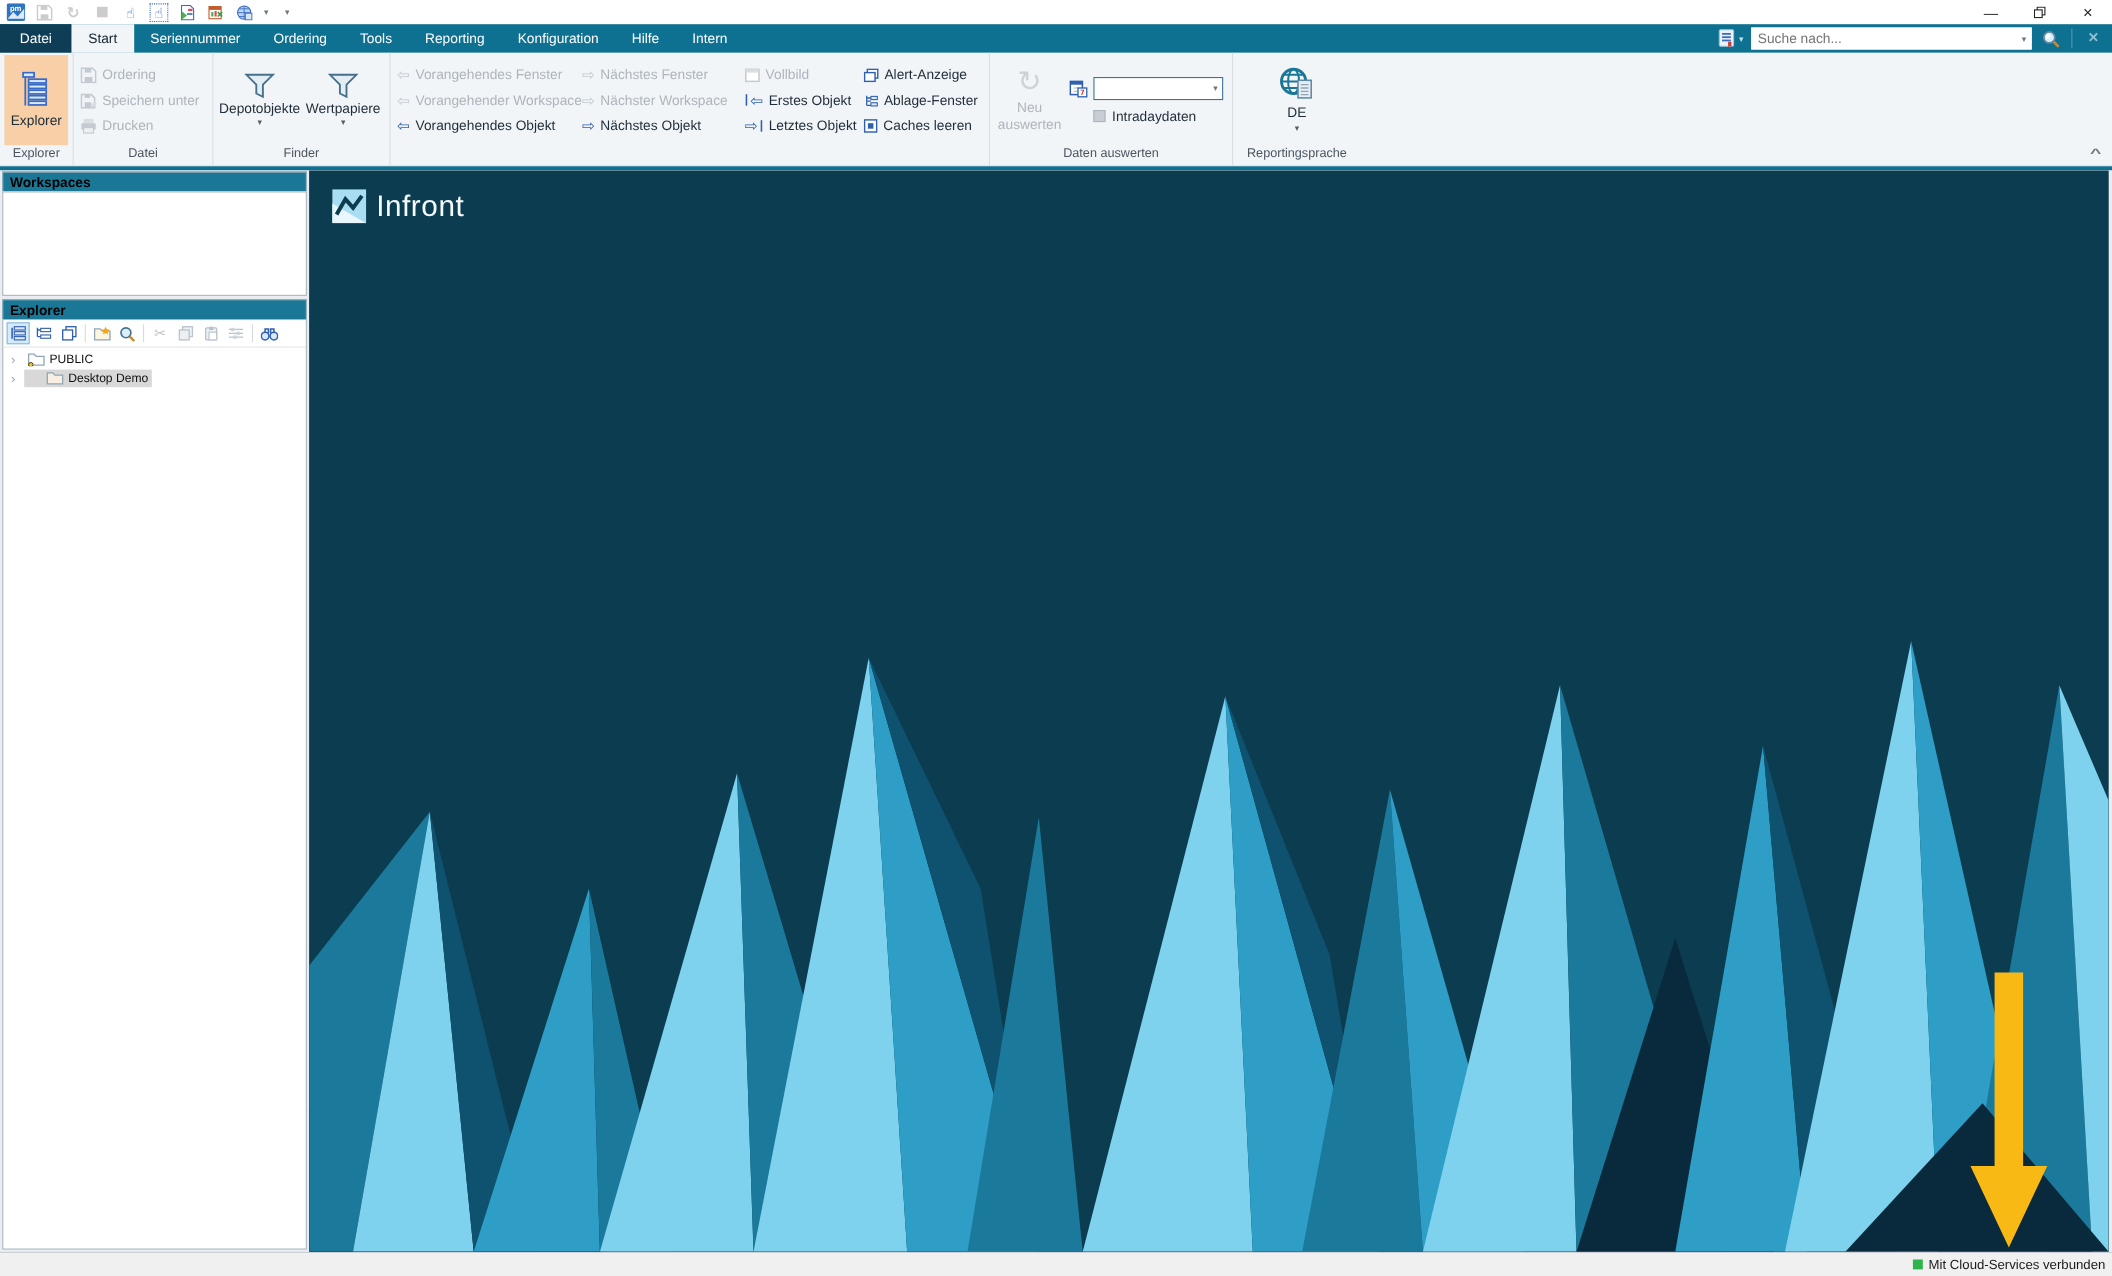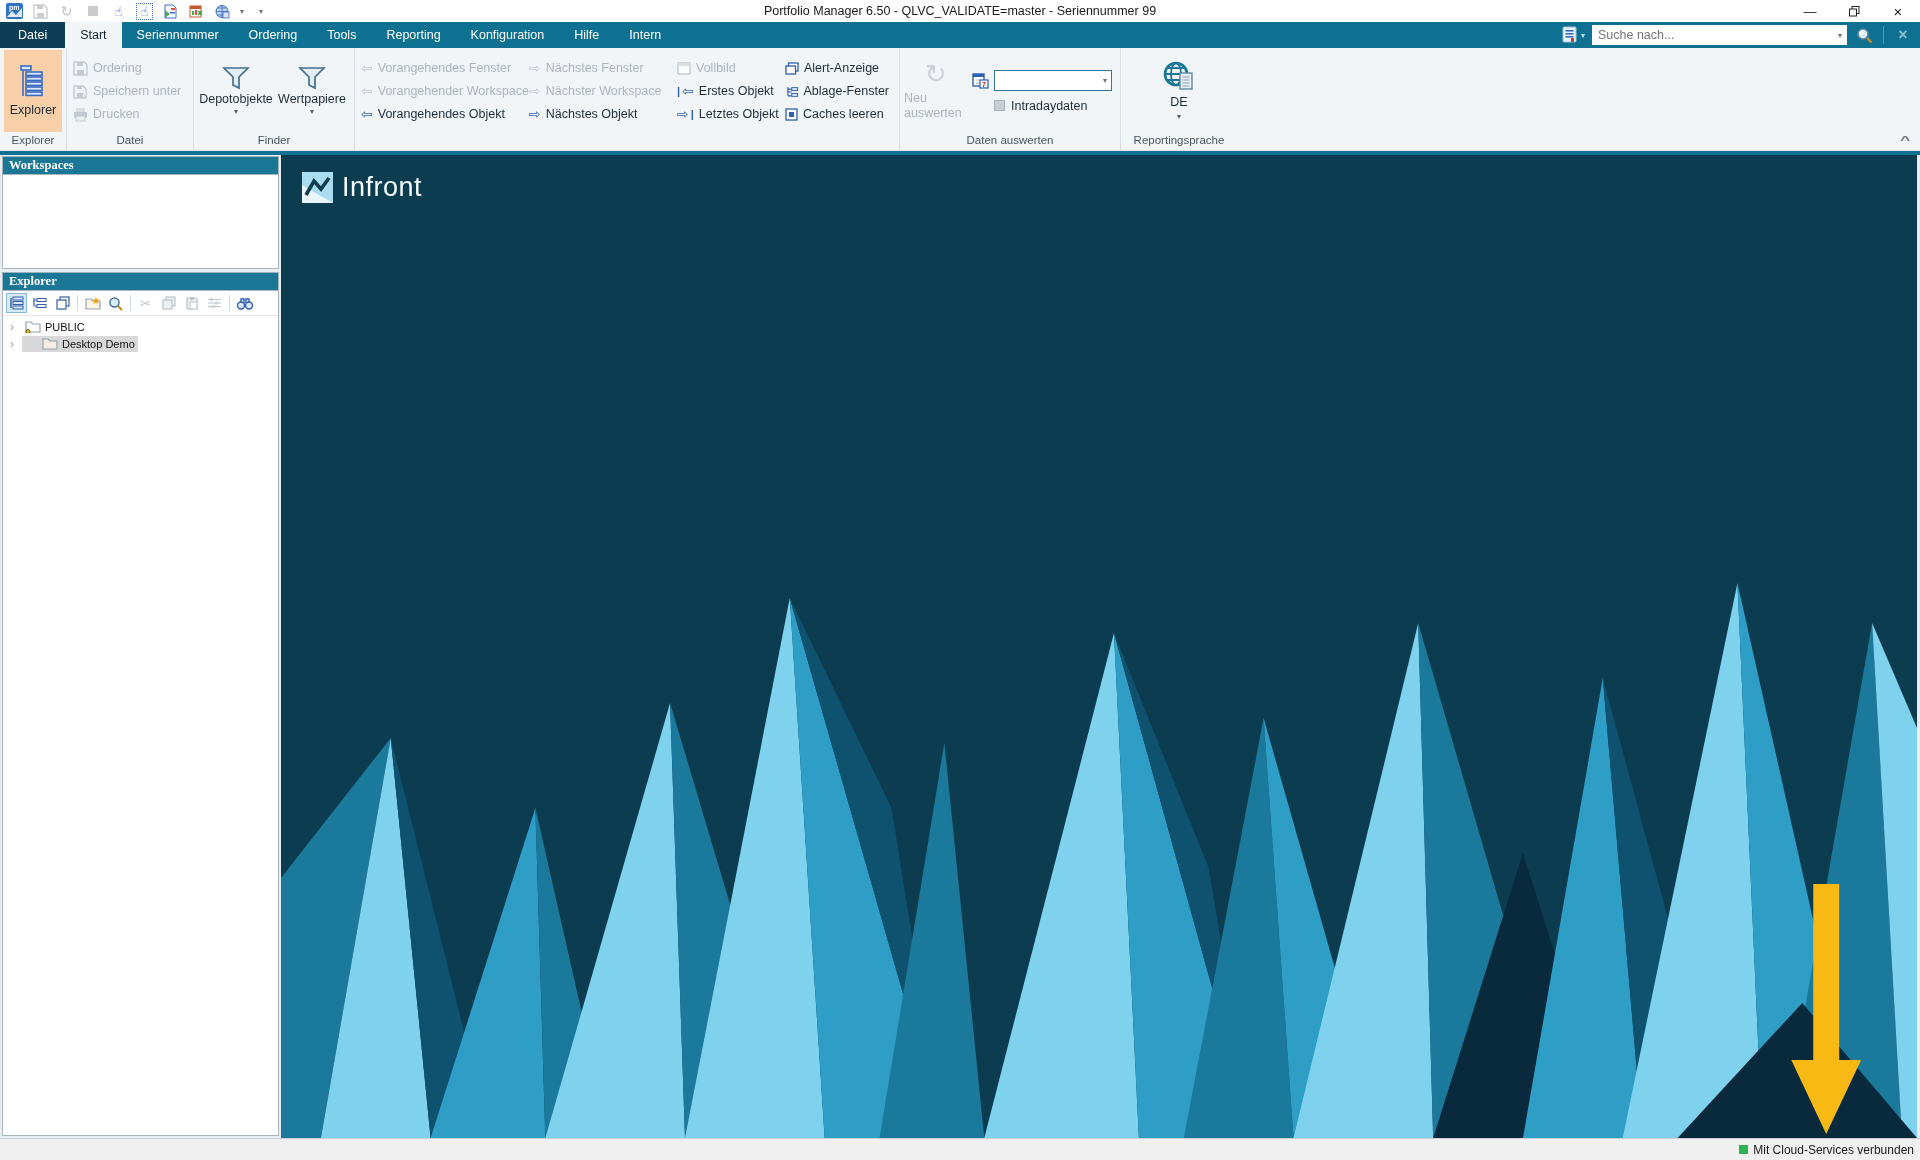--- a/index.html
+++ b/index.html
@@ -64,21 +64,21 @@
   .combo .dd{font-size:8px;color:#6b7680;}
   .chk-row{display:flex;align-items:center;gap:6px;padding-left:22px;}
   .chk{width:11px;height:11px;background:#C9CED4;border:1px solid #ADB4BB;}
   .chk-row .txt{font-size:12.5px;}
   .collapse{position:absolute;right:12px;bottom:4px;color:#6b7680;font-size:11px;font-weight:bold;transform:scaleX(1.6);}
   .ribbon-edge{height:4px;background:var(--c-teal);}
 
   
   .content{height:983px;display:flex;background:#E9EDF1;}
   .sidebar{width:281px;display:flex;flex-direction:column;padding:1px 2px 2px 2px;gap:3px;}
-  .panel-header{height:18px;background:var(--c-header);color:#ffffff;font-weight:bold;font-size:12.5px;display:flex;align-items:center;padding:0 6px;border:1px solid #9FB3BC;border-bottom:0;font-family:Liberation Serif, serif;}
+  .panel-header{height:18px;background:var(--c-header);color:#000000;font-weight:bold;font-size:12.5px;display:flex;align-items:center;padding:0 6px;border:1px solid #9FB3BC;border-bottom:0;}
   .panel-body{background:#fff;border:1px solid #A9B6BE;}
   .ws-body{height:95px;}
   .ex-panel{flex:1;display:flex;flex-direction:column;}
   .ex-body{flex:1;display:flex;flex-direction:column;}
   .ex-toolbar{height:25px;display:flex;align-items:center;gap:2px;padding:2px 3px;border-bottom:1px solid #E3E7EA;}
   .tbtn{width:21px;height:20px;display:flex;align-items:center;justify-content:center;}
   .tbtn.sel{background:#D6EBF8;border:1px solid #8AB8DC;}
   .tsep{width:1px;height:16px;background:#D4DADF;margin:0 2px;}
   .tree{padding-top:2px;}
   .tree-row{height:17px;display:flex;align-items:center;padding-left:7px;}
@@ -146,21 +146,20 @@
     <span class="qicon">
       <svg width="15" height="15" viewBox="0 0 15 15">
           <circle cx="7" cy="7.5" r="6" fill="#BBD6EE" stroke="#3A6BC4"></circle>
           <path d="M1 7.5h12M7 1.5v12M2.5 4h9M2.5 11h9" stroke="#3A6BC4" stroke-width=".8" fill="none"></path>
           <rect x="8" y="8" width="6" height="6" fill="#D9E6F2" stroke="#3A6BC4" stroke-width=".8"></rect>
         </svg>
     </span>
     <span class="dd">▾</span>
     <span class="dd" style="margin-left:6px;">▾</span>
   </div>
-  <div class="win-title">Portfolio Manager 6.50 - QLVC_VALIDATE=master - Seriennummer 99</div>
   <div class="win-controls">
     <span class="win-btn">—</span>
     <span class="win-btn">
         <svg width="11" height="11" viewBox="0 0 11 11">
           <rect x="3" y="0.5" width="7" height="7" fill="none" stroke="#222"></rect>
           <rect x="0.5" y="3" width="7" height="7" fill="#fff" stroke="#222"></rect>
         </svg>
       </span>
     <span class="win-btn" style="font-size:15px;">×</span>
   </div>
@@ -352,21 +351,21 @@
           <span class="txt">Caches leeren</span>
         </div>
       </div>
     </div>
   </div>
 
   <div class="rgroup">
     <div class="rgroup-body">
       <div class="bigbtn dis" style="width:64px;">
         <span style="font-size:26px;color:#CCD2D8;line-height:1;">↻</span>
-        <span class="blabel" style="text-align:left;line-height:1.2;">Neu auswerten</span>
+        <span class="blabel" style="text-align:center;line-height:1.2;">Neu auswerten</span>
       </div>
       <div class="daten-col">
         <div class="combo-row">
           <svg width="17" height="17" viewBox="0 0 17 17">
               <rect x="1" y="2" width="11" height="12" fill="#fff" stroke="#2F5FAE" stroke-width="1.4"></rect>
               <rect x="1" y="2" width="11" height="3" fill="#2F5FAE"></rect>
               <path d="M4 8h5M4 11h4" stroke="#9FB6D8" stroke-width="1"></path>
               <rect x="8" y="8" width="8" height="8" fill="#fff" stroke="#2F5FAE" stroke-width="1.2"></rect>
               <text x="10" y="14.5" font-size="7" font-weight="bold" fill="#C2262B" font-family="Liberation Sans">7</text>
             </svg>

